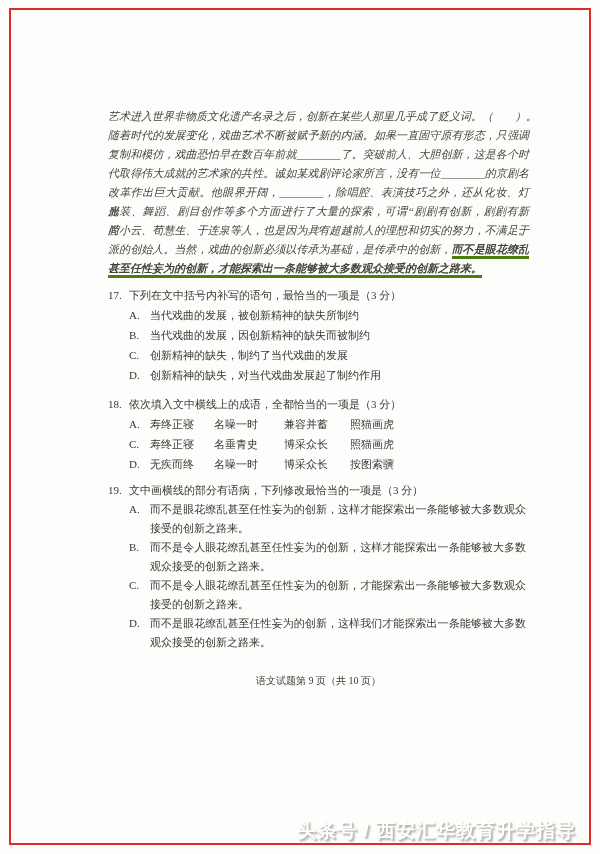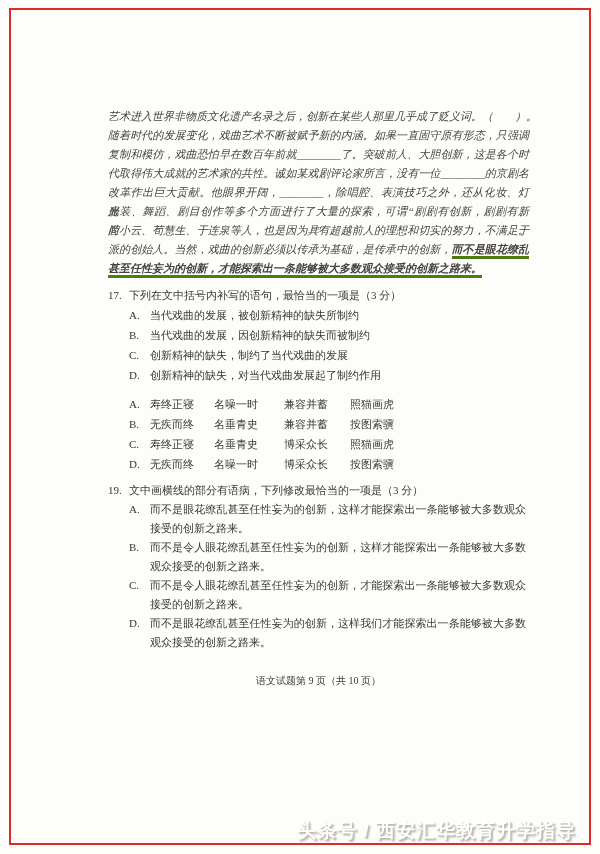--- a/index.html
+++ b/index.html
@@ -68,22 +68,22 @@
     </div>
   <div>
       <div class="q q17">
         <div class="stem"><span class="qnum">17.</span><span>下列在文中括号内补写的语句，最恰当的一项是（3 分）</span></div>
         <div class="opt"><span class="olabel">A.</span><span class="otext">当代戏曲的发展，被创新精神的缺失所制约</span></div>
         <div class="opt"><span class="olabel">B.</span><span class="otext">当代戏曲的发展，因创新精神的缺失而被制约</span></div>
         <div class="opt"><span class="olabel">C.</span><span class="otext">创新精神的缺失，制约了当代戏曲的发展</span></div>
         <div class="opt"><span class="olabel">D.</span><span class="otext">创新精神的缺失，对当代戏曲发展起了制约作用</span></div>
       </div>
       <div class="q q18">
+        <div class="stem"><span class="qnum">18.</span><span>依次填入文中横线上的成语，全都恰当的一项是（3 分）</span></div>
         <div class="opt"><span class="olabel">A.</span><span class="idiom c1">寿终正寝</span><span class="idiom c2">名噪一时</span><span class="idiom c3">兼容并蓄</span><span class="idiom c4">照猫画虎</span></div>
-        <div class="opt"><span class="olabel">B.</span><span class="idiom c1">无疾而终</span><span class="idiom c2">名垂青史</span><span class="idiom c3">兼容并蓄</span><span class="idiom c4">按图索骥</span></div>
         <div class="opt"><span class="olabel">C.</span><span class="idiom c1">寿终正寝</span><span class="idiom c2">名垂青史</span><span class="idiom c3">博采众长</span><span class="idiom c4">照猫画虎</span></div>
         <div class="opt"><span class="olabel">D.</span><span class="idiom c1">无疾而终</span><span class="idiom c2">名噪一时</span><span class="idiom c3">博采众长</span><span class="idiom c4">按图索骥</span></div>
       </div>
       <div class="q q19">
         <div class="stem"><span class="qnum">19.</span><span>文中画横线的部分有语病，下列修改最恰当的一项是（3 分）</span></div>
         <div class="opt">
           <span class="olabel">A.</span>
           <span class="otext">而不是眼花缭乱甚至任性妄为的创新，这样才能探索出一条能够被大多数观众接受的创新之路来。</span>
         </div>
         <div class="opt">

